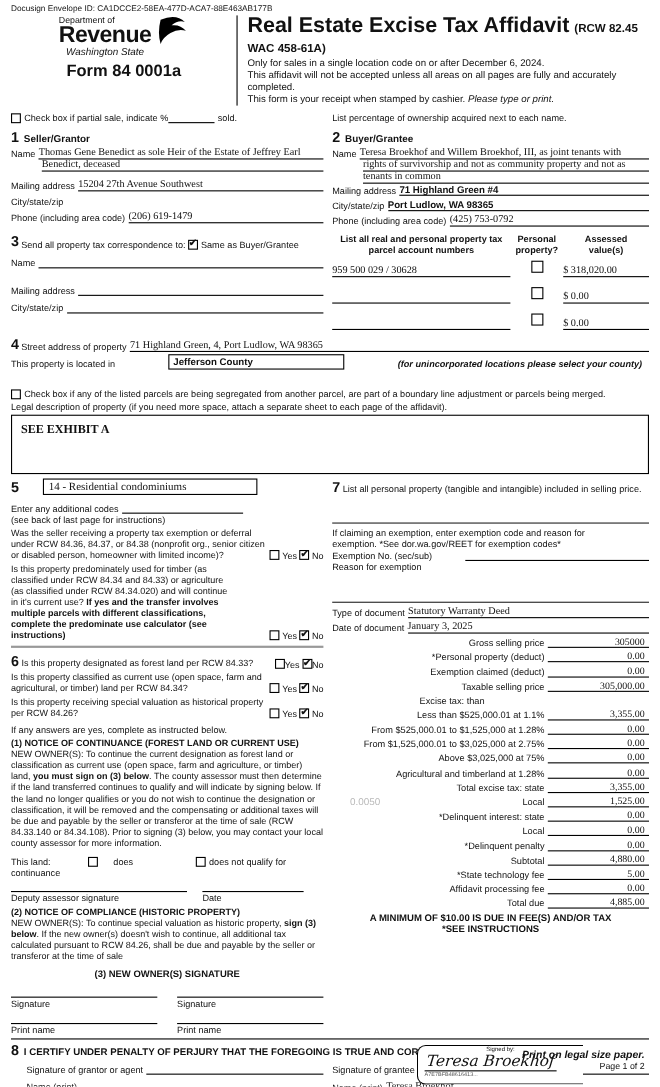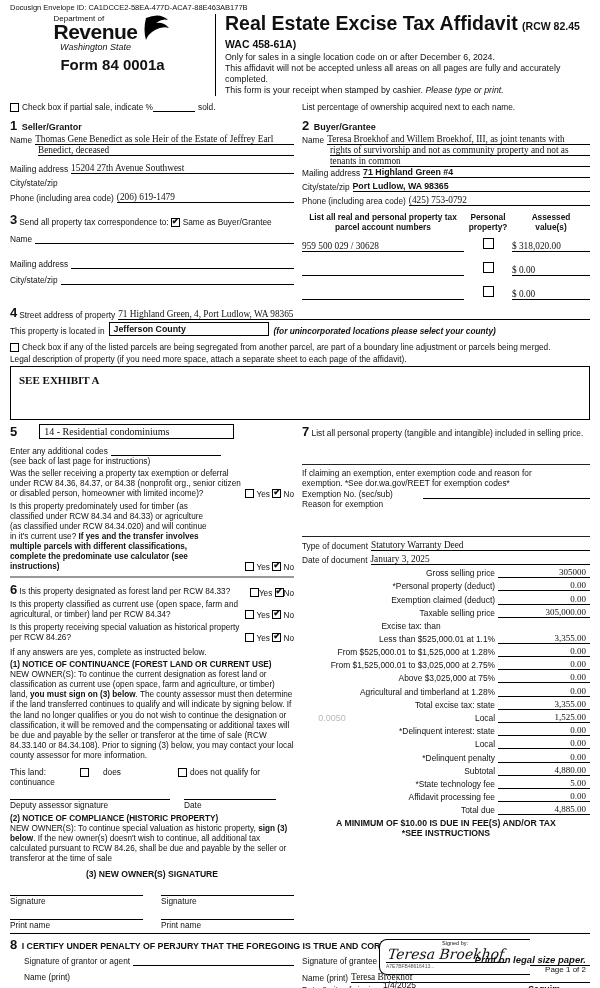--- a/index.html
+++ b/index.html
@@ -199,26 +199,26 @@
       </div>
     </div>
   </div>
 
   <div style="margin-top:5px;">
     <div class="fl lbl">
         <span class="secnum">4</span>
       <span style="margin-left:2px;">Street address of property</span>
       <span class="fill val" style="margin-left:3px;">71 Highland Green, 4, Port Ludlow, WA 98365</span>
       </div>
-    <div class="fl lbl" style="margin-top:2px;">
+    <div class="fl lbl" style="margin-top:2px;gap:44px;">
       <span>This property is located in</span>
       <span class="boxed bval" style="width:150px;margin-left:4px;">Jefferson County</span>
       <span style="margin-left:5px;font-style:italic;font-weight:bold;text-align:center;">(for unincorporated locations please select your county)</span>
       </div>
-    <div class="fl lbl" style="margin-top:6px;">
+    <div class="fl lbl" style="margin-top:17px;">
       <span class="cb"></span>
       <span style="margin-left:3px;">Check box if any of the listed parcels are being segregated from another parcel, are part of a boundary line adjustment or parcels being merged.</span>
       </div>
     <div class="lbl" style="margin-top:2px;">Legal description of property (if you need more space, attach a separate sheet to each page of the affidavit).</div>
     <div style="border:1.4px solid #000;height:46px;padding:3px 8px;margin-top:2px;">
       <span style="font-family:'Liberation Serif',serif;font-weight:bold;font-size:11px;">SEE EXHIBIT A</span>
     </div>
   </div>
 
   <div class="cols" style="margin-top:4px;">

